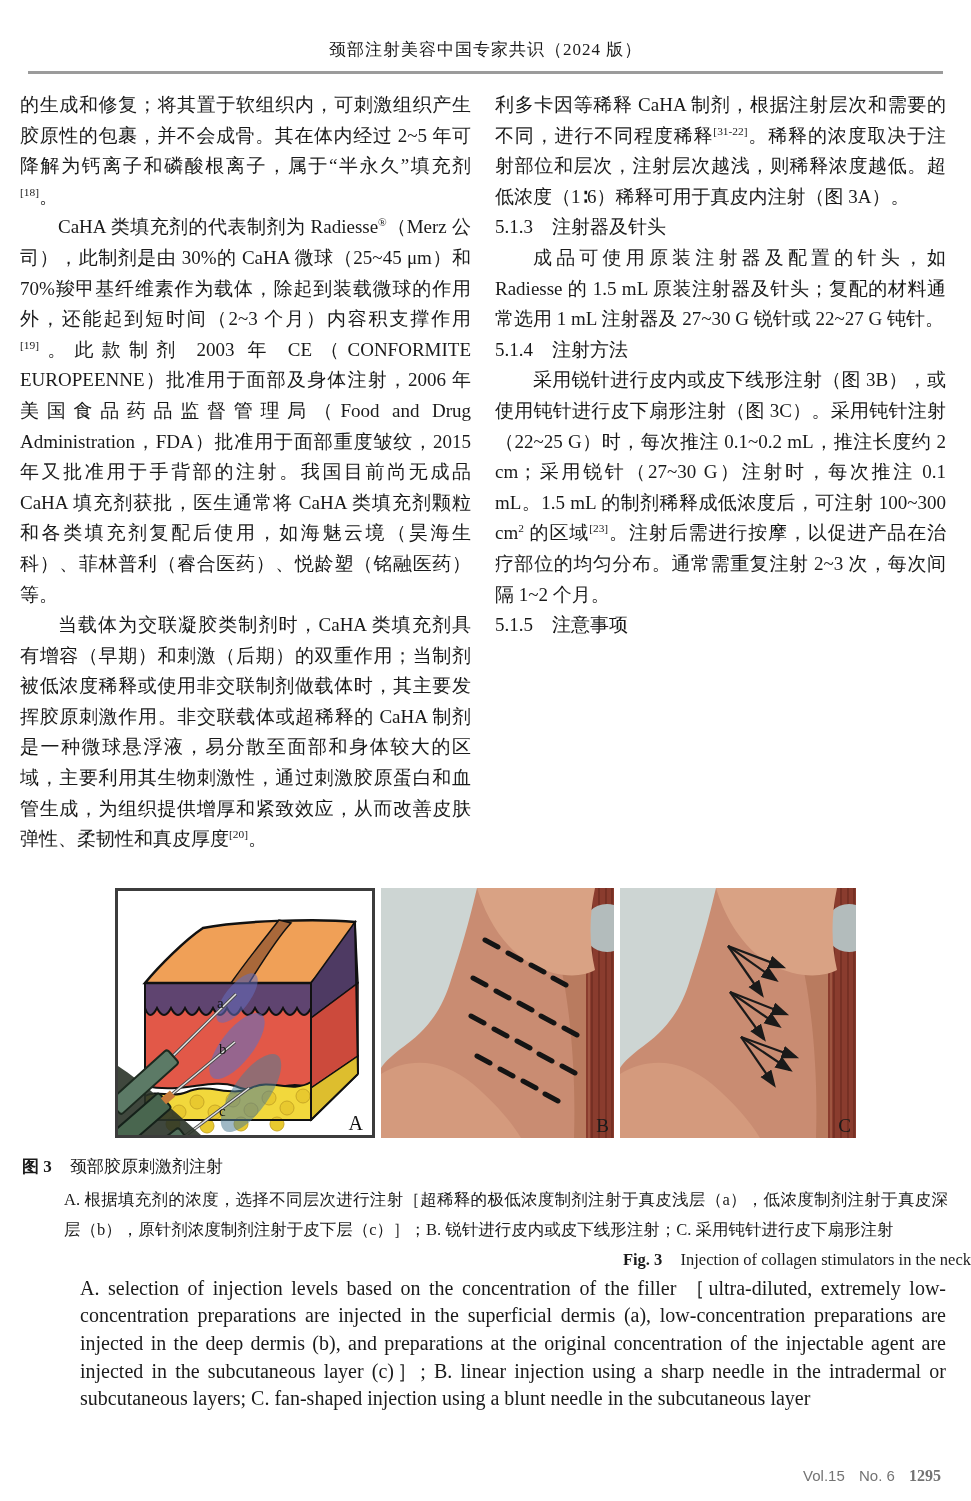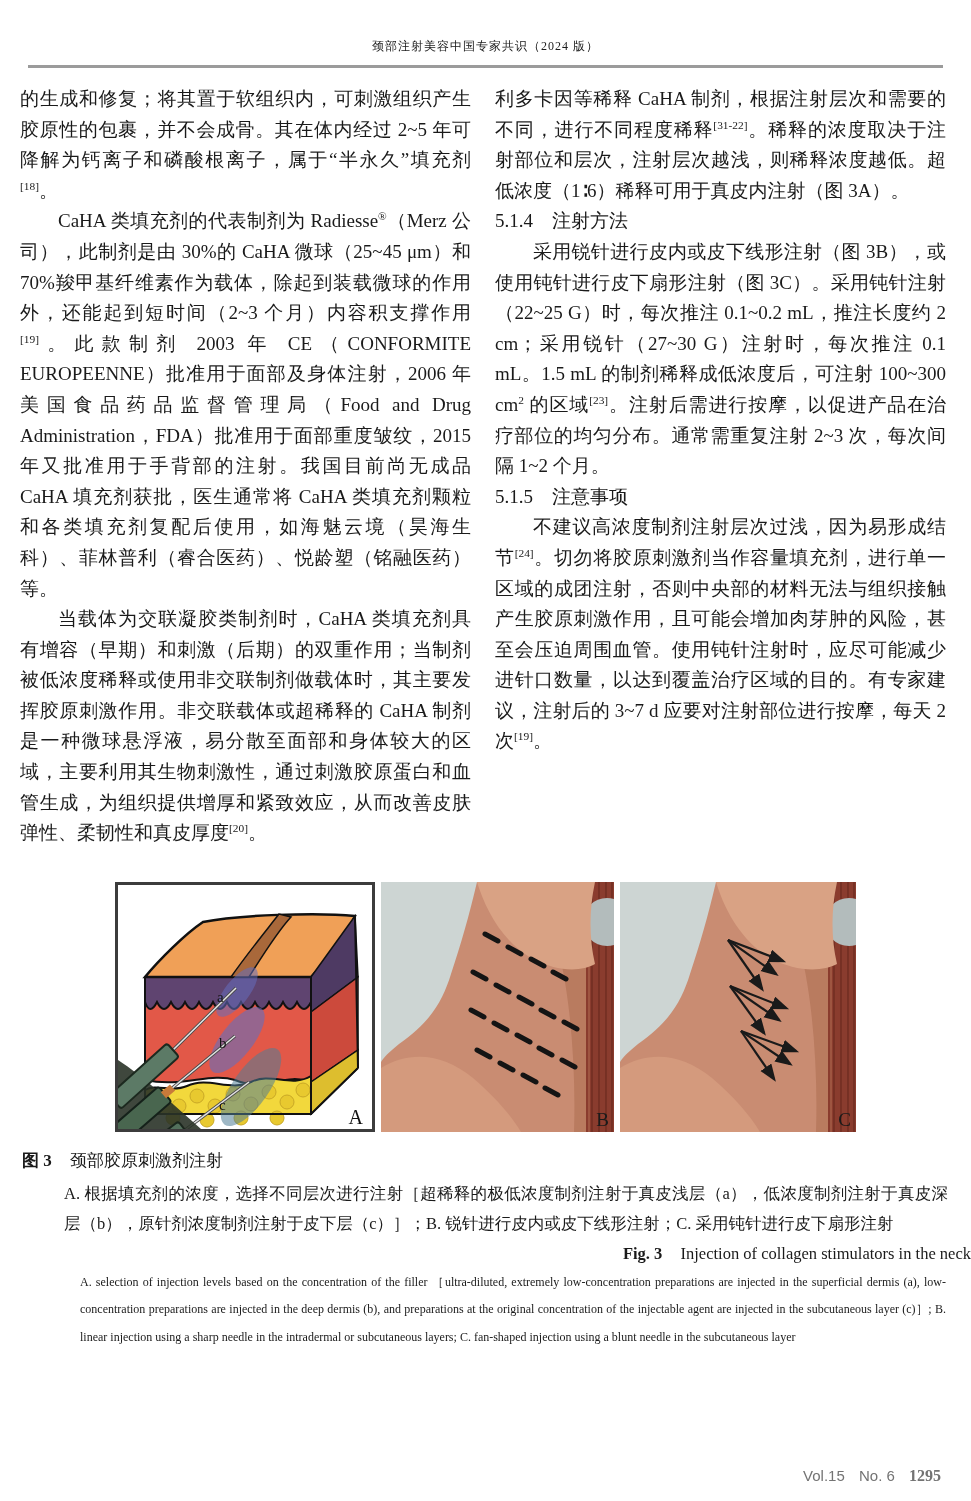--- a/index.html
+++ b/index.html
@@ -1,32 +1,32 @@
 <!DOCTYPE html>
 <html><head>
 <meta charset="utf-8">
 <style>
   html,body{margin:0;padding:0;background:#ffffff;}
   .page{position:relative;width:971px;height:1501px;background:#fff;overflow:hidden;
         font-family:"Liberation Serif","DejaVu Serif",serif;color:#1a1a1a;}
-  .header{padding-top:38px;text-align:center;font-size:12px;letter-spacing:1px;}
+  .header{padding-top:38px;text-align:center;font-size:17px;letter-spacing:1px;}
   .rule{border:none;border-top:3px solid #9b9b9b;margin:10px 28px 0 28px;}
   .columns{display:flex;gap:24px;padding:16px 24px 0 20px;}
   .col{width:451px;font-size:19px;line-height:30.6px;text-align:justify;}
   .col p{margin:0;}
   .indent{text-indent:2em;}
   sup{font-size:0.60em;line-height:0;vertical-align:super;}
   .sec-head .sec-num{display:inline-block;margin-right:1em;}
   .figure-row{display:flex;justify-content:center;gap:6px;margin-top:33px;}
   .figure-row svg{display:block;}
   .cap-cn{margin:17px 0 0 22px;font-size:17px;}
   .cap-label{font-weight:bold;margin-right:14px;}
   .cap-detail-cn{margin:7px 0 0 64px;width:884px;font-size:16.5px;line-height:30px;text-align:justify;}
   .cap-en{margin:5px 0 0 22px;font-size:16.5px;text-align:right;}
-  .cap-detail-en{margin:5px 0 0 80px;width:866px;font-size:12px;line-height:27.6px;text-align:justify;}
+  .cap-detail-en{margin:5px 0 0 80px;width:866px;font-size:20px;line-height:27.6px;text-align:justify;}
   .footer{position:absolute;right:30px;bottom:16px;font-family:"Liberation Sans","DejaVu Sans",sans-serif;
           font-size:15px;color:#737373;}
   .footer span{margin-left:10px;}
   .footer .pnum{font-weight:bold;font-family:"Liberation Serif",serif;font-size:16px;}
 </style>
 </head>
 <body>
 
 <div class="page">
 
@@ -37,24 +37,25 @@
 
   <div class="columns">
     <div class="col">
       <p><span>的生成和修复；将其置于软组织内，可刺激组织产生胶原性的包裹，并不会成骨。其在体内经过 2~5 年可降解为钙离子和磷酸根离子，属于“半永久”填充剂</span><sup>[18]</sup><span>。</span></p>
       <p class="indent"><span>CaHA 类填充剂的代表制剂为 Radiesse</span><sup>®</sup><span>（Merz 公司），此制剂是由 30%的 CaHA 微球（25~45 μm）和 70%羧甲基纤维素作为载体，除起到装载微球的作用外，还能起到短时间（2~3 个月）内容积支撑作用</span><sup>[19]</sup><span>。此款制剂 2003 年 CE（CONFORMITE EUROPEENNE）批准用于面部及身体注射，2006 年美国食品药品监督管理局（Food and Drug Administration，FDA）批准用于面部重度皱纹，2015 年又批准用于手背部的注射。我国目前尚无成品 CaHA 填充剂获批，医生通常将 CaHA 类填充剂颗粒和各类填充剂复配后使用，如海魅云境（昊海生科）、菲林普利（睿合医药）、悦龄塑（铭融医药）等。</span></p>
       <p class="indent"><span>当载体为交联凝胶类制剂时，CaHA 类填充剂具有增容（早期）和刺激（后期）的双重作用；当制剂被低浓度稀释或使用非交联制剂做载体时，其主要发挥胶原刺激作用。非交联载体或超稀释的 CaHA 制剂是一种微球悬浮液，易分散至面部和身体较大的区域，主要利用其生物刺激性，通过刺激胶原蛋白和血管生成，为组织提供增厚和紧致效应，从而改善皮肤弹性、柔韧性和真皮厚度</span><sup>[20]</sup><span>。</span></p>
     </div>
 
     <div class="col">
       <p><span>利多卡因等稀释 CaHA 制剂，根据注射层次和需要的不同，进行不同程度稀释</span><sup>[31-22]</sup><span>。稀释的浓度取决于注射部位和层次，注射层次越浅，则稀释浓度越低。超低浓度（1∶6）稀释可用于真皮内注射（图 3A）。</span></p>
+      <p class="sec-head"><span class="sec-num">5.1.3</span><span>注射器及针头</span></p>
+      <p class="indent"><span>成品可使用原装注射器及配置的针头，如 Radiesse 的 1.5 mL 原装注射器及针头；复配的材料通常选用 1 mL 注射器及 27~30 G 锐针或 22~27 G 钝针。</span></p>
       <p class="sec-head"><span class="sec-num">5.1.4</span><span>注射方法</span></p>
       <p class="indent"><span>采用锐针进行皮内或皮下线形注射（图 3B），或使用钝针进行皮下扇形注射（图 3C）。采用钝针注射（22~25 G）时，每次推注 0.1~0.2 mL，推注长度约 2 cm；采用锐针（27~30 G）注射时，每次推注 0.1 mL。1.5 mL 的制剂稀释成低浓度后，可注射 100~300 cm</span><sup>2</sup><span> 的区域</span><sup>[23]</sup><span>。注射后需进行按摩，以促进产品在治疗部位的均匀分布。通常需重复注射 2~3 次，每次间隔 1~2 个月。</span></p>
       <p class="sec-head"><span class="sec-num">5.1.5</span><span>注意事项</span></p>
-      <p class="indent"><span>不建议高浓度制剂注射层次过浅，因为易形成结节</span><sup>[24]</sup><span>。切勿将胶原刺激剂当作容量填充剂，进行单一区域的成团注射，否则中央部的材料无法与组织接触产生胶原刺激作用，且可能会增加肉芽肿的风险，甚至会压迫周围血管。使用钝针注射时，应尽可能减少进针口数量，以达到覆盖治疗区域的目的。有专家建议，注射后的 3~7 d 应要对注射部位进行按摩，每天 2 次</span><sup>[19]</sup><span>。</span></p>
     </div>
   </div>
 
   <div class="figure-row">
 
     <svg width="260" height="250" viewBox="0 0 260 250">
       <rect x="1.5" y="1.5" width="257" height="247" fill="#ffffff" stroke="#3c3c3c" stroke-width="3"></rect>
       <clipPath id="panA">
           <rect x="3" y="3" width="254" height="244"></rect>
         </clipPath>

